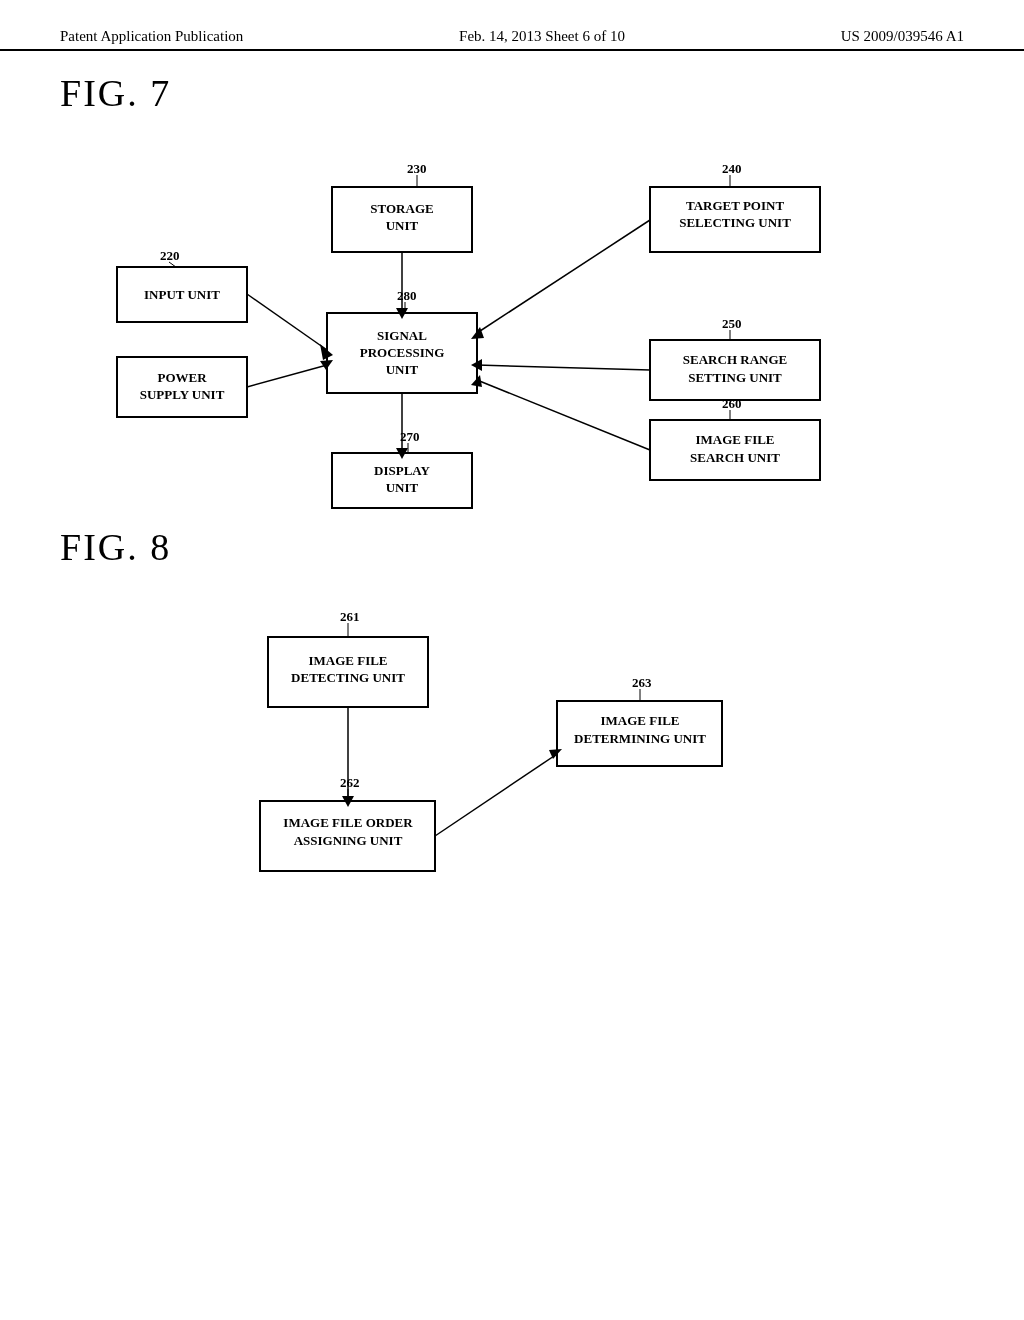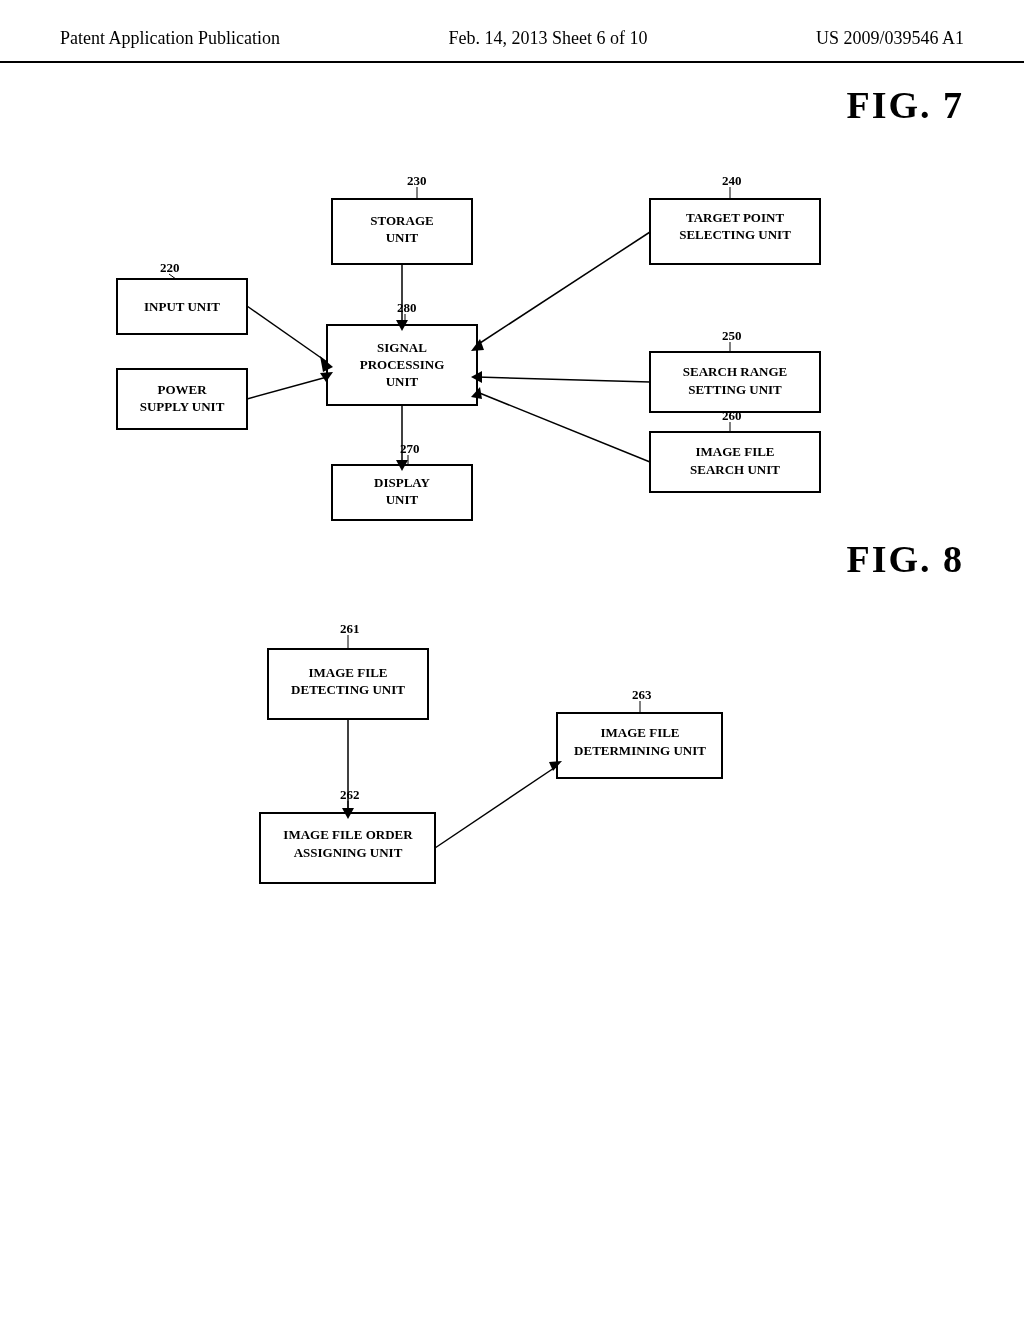--- a/index.html
+++ b/index.html
@@ -10,30 +10,30 @@
       min-height: 1320px;
       position: relative;
       overflow-x: hidden;
     }
 
     
     .header {
       display: flex;
       justify-content: space-between;
       align-items: baseline;
-      padding: 28px 60px 12px 60px;
+      padding: 28px 60px 4px 60px;
       border-bottom: 2px solid #000;
-      font-size: 18px;
+      font-size: 15px;
     }
 
     
     .fig-title {
-      text-align: right;
+      text-align: left;
       font-size: 38px;
-      font-weight: bold;
+      font-weight: normal;
       margin-bottom: 30px;
       letter-spacing: 2px;
     }
 
     
     .diagram-svg {
       display: block;
       width: 100%;
     }
 

